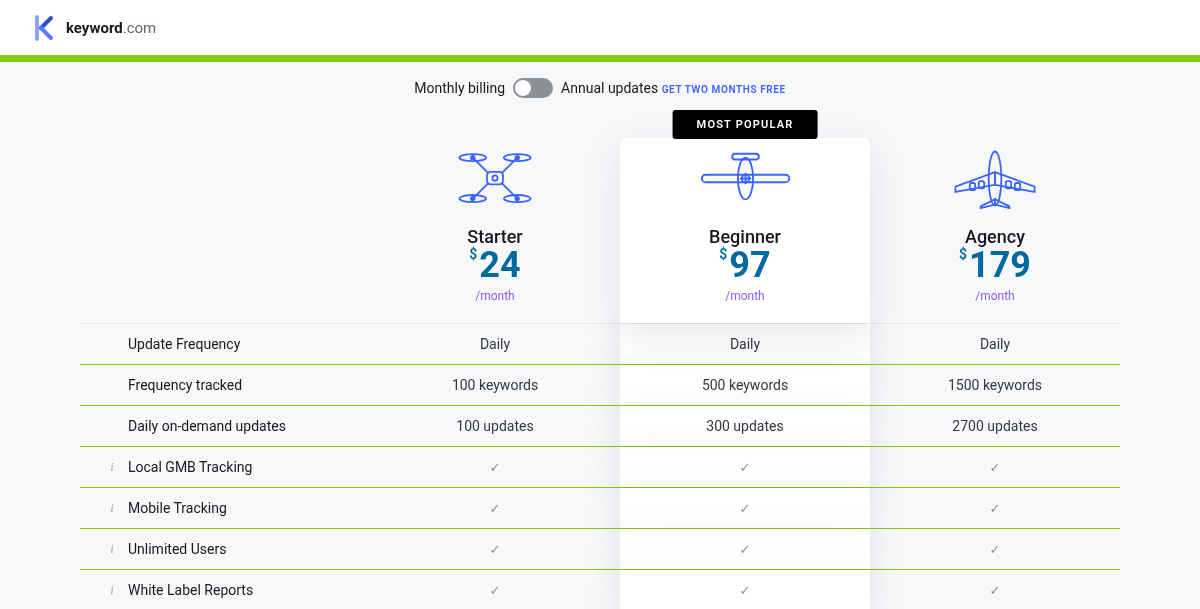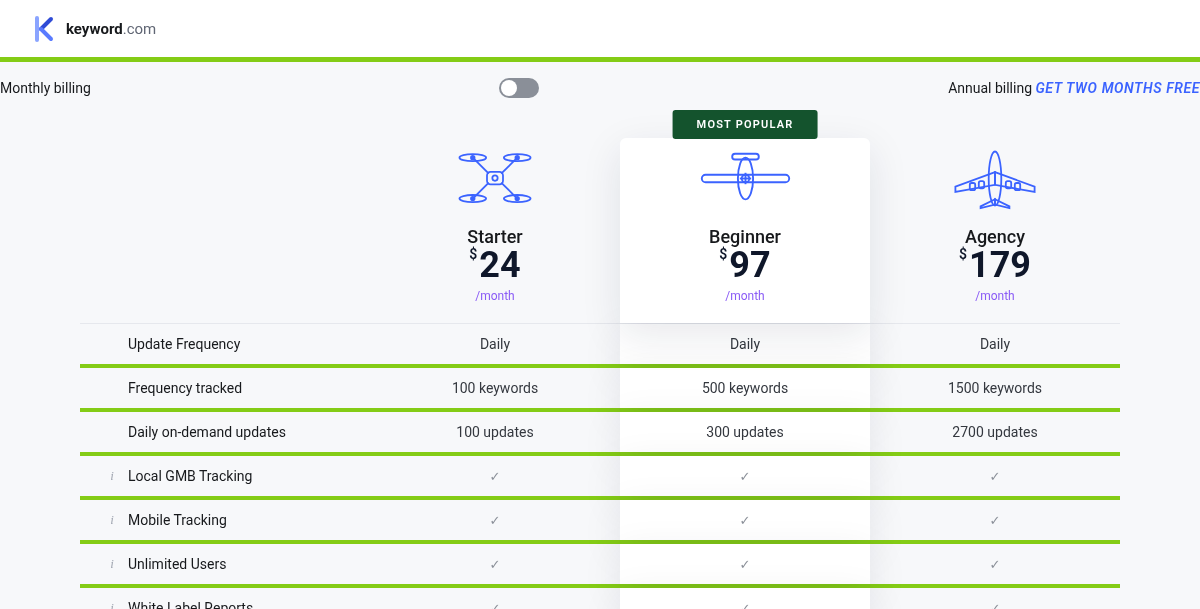--- a/index.html
+++ b/index.html
@@ -1,44 +1,44 @@
 <!DOCTYPE html>
 <html><head>
 <meta charset="utf-8">
 <style>
   * { box-sizing: border-box; margin: 0; padding: 0; }
   body { font-family: -apple-system, BlinkMacSystemFont, "Segoe UI", Roboto, sans-serif; background: #f7f8fa; color: #17191c; width:1200px; }
   
-  .header { background:#fff; height:62px; display:flex; align-items:center; padding:0 34px; border-bottom:5px solid #84cc16; }
+  .header { background:#fff; height:62px; display:flex; align-items:center; padding:0 34px; border-bottom:7px solid #84cc16; }
   .logo-wrap { display:flex; align-items:center; gap:10px; }
   .logo-mark { width:22px; height:26px; }
   .logo-text { font-size:15px; color:#17191c; }
   .logo-text .bold { font-weight:700; }
   .logo-text .thin { font-weight:400; color:#606674; }
   
-  .billing-row { display:flex; justify-content:space-between; align-items:center; gap:26px; padding:16px 0 26px; font-size:14px; }
+  .billing-row { display:flex; justify-content:center; align-items:center; gap:8px; padding:16px 0 26px; font-size:14px; }
   .billing-label { color:#17191c; }
-  .billing-promo { color:#3b63ff; font-size:14px; letter-spacing:.6px; font-weight:600; text-transform:uppercase;font-style:italic; }
+  .billing-promo { color:#3b63ff; font-size:10px; letter-spacing:.6px; font-weight:600; text-transform:uppercase; }
   .toggle { width:40px; height:20px; background:#8a8f98; border-radius:999px; position:relative; cursor:pointer; }
   .toggle::after { content:""; position:absolute; left:2px; top:2px; width:16px; height:16px; background:#fff; border-radius:50%; }
   
   .pricing { max-width:1100px; margin:0 auto; padding:0 30px 40px; }
   .tiers { display:grid; grid-template-columns: 290px 1fr 1fr 1fr; align-items:end; }
   .tier { text-align:center; padding:14px 10px 20px; }
   .tier .icon-slot { height:80px; display:flex; align-items:center; justify-content:center; margin-bottom:8px;}
   .tier .icon-slot svg { max-height:72px; }
   .tier-name { font-size:18px; font-weight:500; color:#17191c; }
-  .price { font-size:36px; font-weight:700; color:#0f172a; line-height:1; }
+  .price { font-size:36px; font-weight:700; color:#0369a1; line-height:1; }
   .price .cur { font-size:14px; vertical-align:18px; font-weight:600; margin-right:2px;}
   .period { font-size:12px; color:#8b5cf6; margin-top:6px; }
   .popular-card { background:#fff; border-radius:6px 6px 0 0; box-shadow:0 12px 40px rgba(20,30,60,.10); position:relative; padding-top:0;}
-  .popular-pill { position:absolute; top:-28px; left:50%; transform:translateX(-50%); background:#14532d; color:#fff; font-size:11px; letter-spacing:1.2px; font-weight:600; padding:8px 24px; border-radius:3px; white-space:nowrap; }
+  .popular-pill { position:absolute; top:-28px; left:50%; transform:translateX(-50%); background:#000000; color:#fff; font-size:11px; letter-spacing:1.2px; font-weight:600; padding:8px 24px; border-radius:3px; white-space:nowrap; }
   
   .table { border-top:1px solid #e6e8ed; }
-  .row { display:grid; grid-template-columns: 290px 1fr 1fr 1fr; align-items:center; border-bottom:4px solid #84cc16; font-size:14px; }
+  .row { display:grid; grid-template-columns: 290px 1fr 1fr 1fr; align-items:center; border-bottom:1px solid #84cc16; font-size:14px; }
   .row > div { padding:12px 10px; text-align:center; color:#34383f; }
   .row .label { text-align:left; padding-left:26px; color:#17191c; display:flex; align-items:center; gap:10px;}
   .row .label.noinfo { padding-left:48px; }
   .info-icon { font-style:italic; font-family:Georgia,serif; font-size:13px; color:#a3a8b3; width:12px; text-align:center; }
   .highlight { background:#fff; box-shadow:0 12px 40px rgba(20,30,60,.10); }
   .check { color:#8a8f98; font-size:13px; }
 </style>
 </head>
 <body>
 
@@ -52,21 +52,21 @@
     <span class="logo-text">
       <span class="bold">keyword</span><span class="thin">.com</span>
     </span>
   </div>
 </div>
 
 <div class="billing-row">
   <span class="billing-label">Monthly billing</span>
   <div class="toggle"></div>
   <span>
-    <span class="billing-label">Annual billing</span>
+    <span class="billing-label">Annual updates</span>
     <span class="billing-promo">GET TWO MONTHS FREE</span>
   </span>
 </div>
 
 <div class="pricing">
 
   <div class="tiers">
     <div></div>
 
     <div class="tier">

